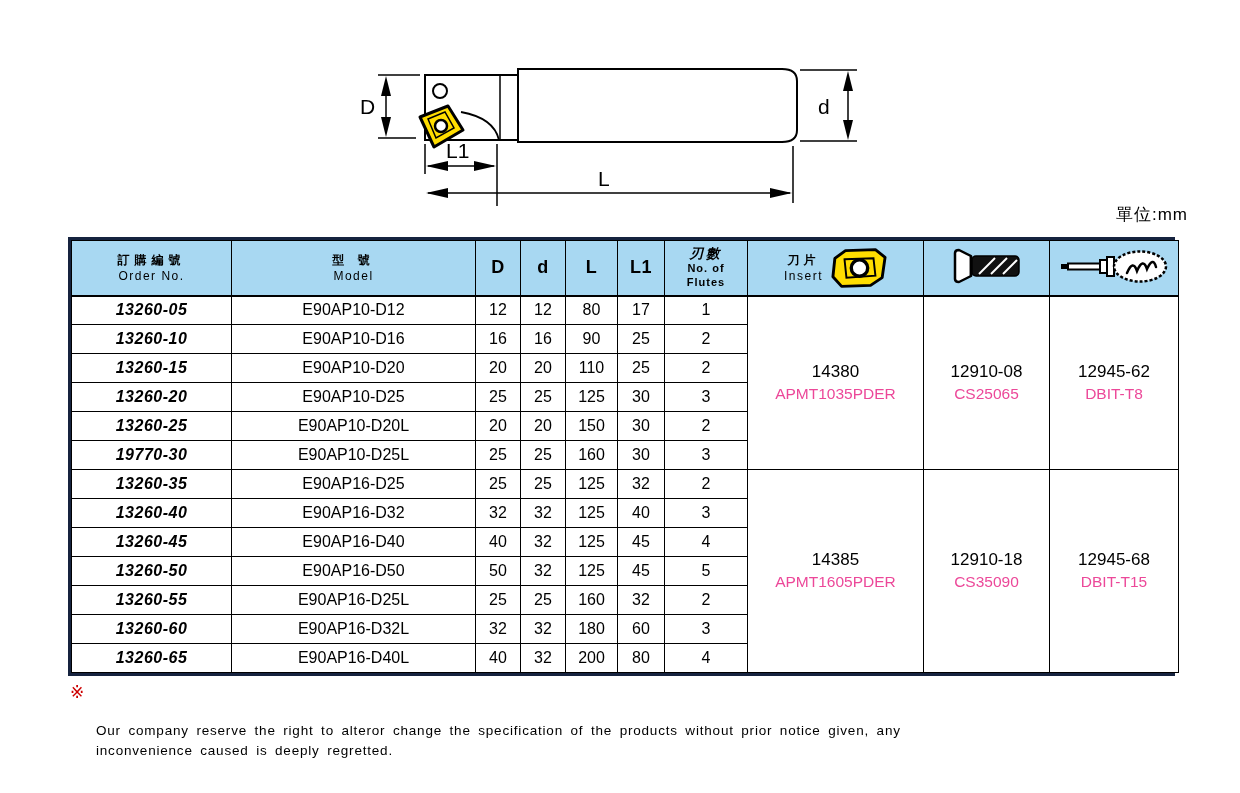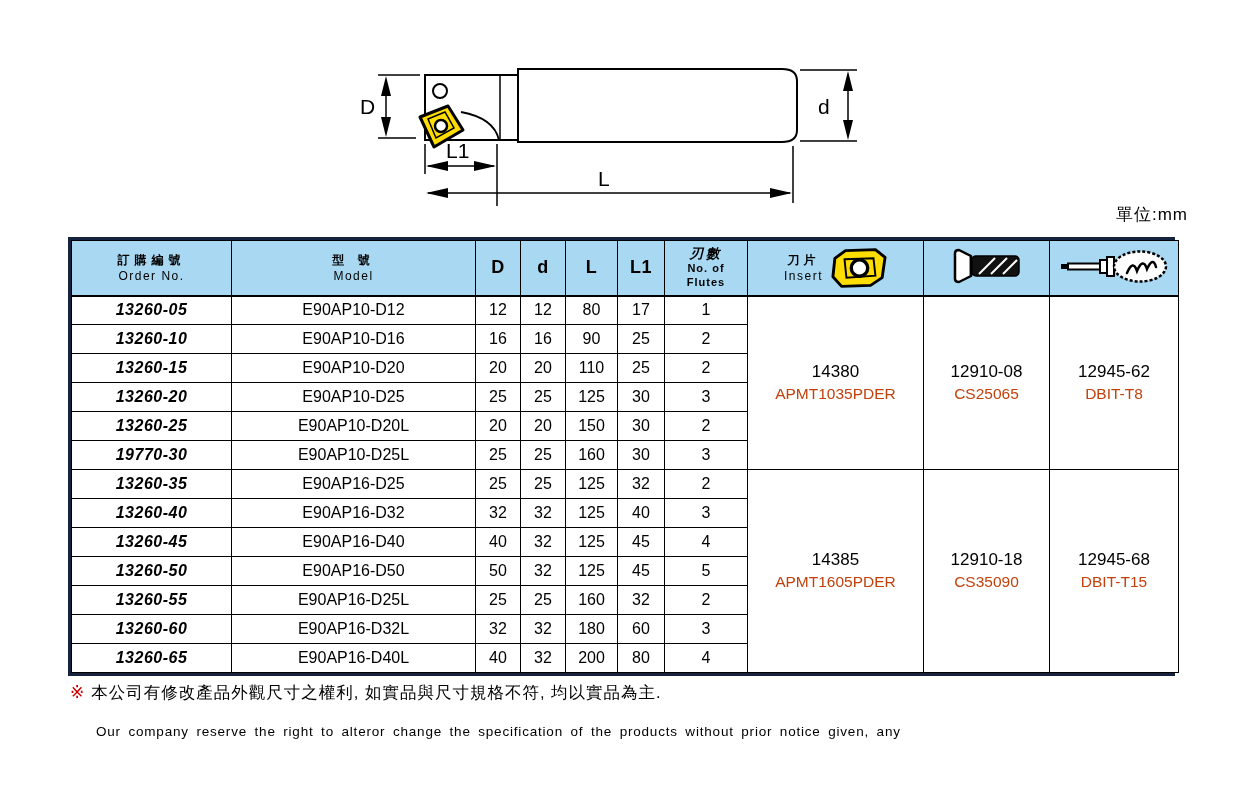--- a/index.html
+++ b/index.html
@@ -32,21 +32,21 @@
   .hdr-dim { font-size:18px; font-weight:bold; letter-spacing:.5px; }
   .hdr-flutes-zh { font-size:13.5px; letter-spacing:3px; line-height:1.25;font-style:italic; }
   .hdr-flutes-en { font-size:11px; font-weight:bold; letter-spacing:1px; line-height:1.25; }
   .hdr-insert { display:flex; align-items:center; justify-content:center; gap:8px; }
   .hdr-insert .txt .hdr-zh { letter-spacing:4px; }
   td.cell-order { background:#a8d8f2; font-weight:bold; font-style:italic; font-size:17px; letter-spacing:.5px; }
   tr.stripe td { background:#a8d8f2; }
   tr.stripe td.cell-group, td.cell-group { background:#fff; }
   td.cell-group { font-size:16px; }
   td.cell-group .g1 { font-size:17px; line-height:1.35; }
-  td.cell-group .g2 { font-size:15.5px; line-height:1.35; color:#c2410c; }
+  td.cell-group .g2 { font-size:15.5px; line-height:1.35; color:#ec4899; }
   
   .footnote { position:absolute; left:70px; top:682px; width:1110px; }
   .footnote .line1 { font-size:16.5px; display:flex; gap:6px; align-items:baseline; letter-spacing:1px; }
   .footnote .mark { color:#cc0000; font-size:17px; }
   .footnote .en {
     font-size:13.5px; letter-spacing:.8px; word-spacing:3px;
     padding-left:26px; line-height:1.5; margin-top:18px;
   }
   .footnote .en2 { margin-top:0; }
 </style>
@@ -318,16 +318,16 @@
           <td>80</td>
           <td>4</td>
         </tr>
       </tbody>
 </table>
 </div>
 
 <div class="footnote">
   <div class="line1">
     <span class="mark">※</span>
-    <span>本公司有修改產品外觀尺寸之權利, 如實品與尺寸規格不符, 均以實品為主.</span>
   </div>
   <div class="en">Our company reserve the right to alteror change the specification of the products without prior notice given, any</div>
+  <div class="en en2">inconvenience caused is deeply regretted.</div>
 </div>
 
 </body></html>

